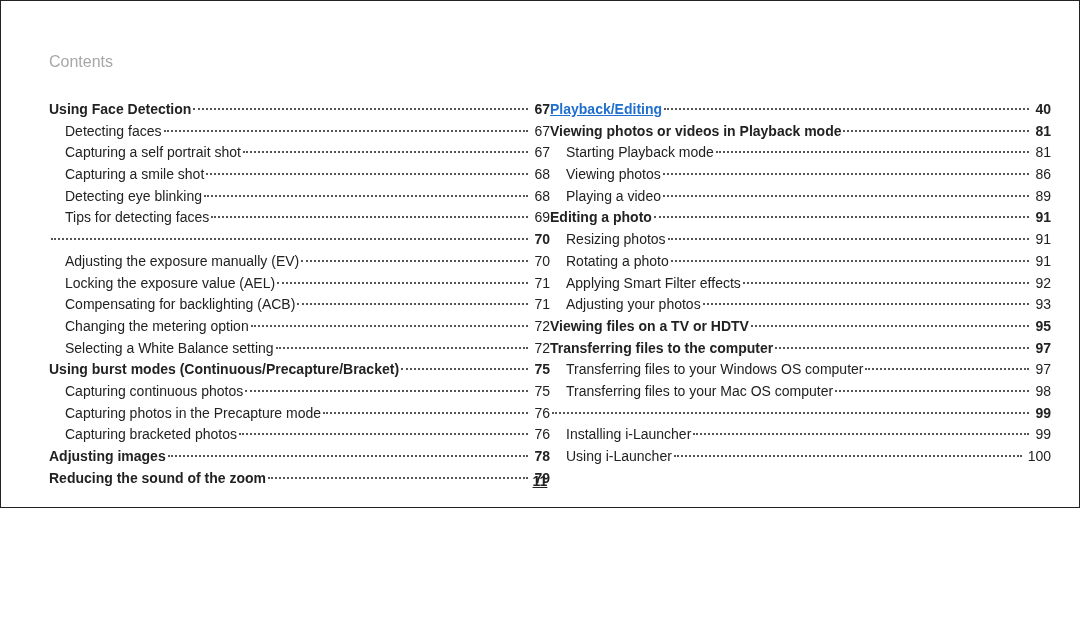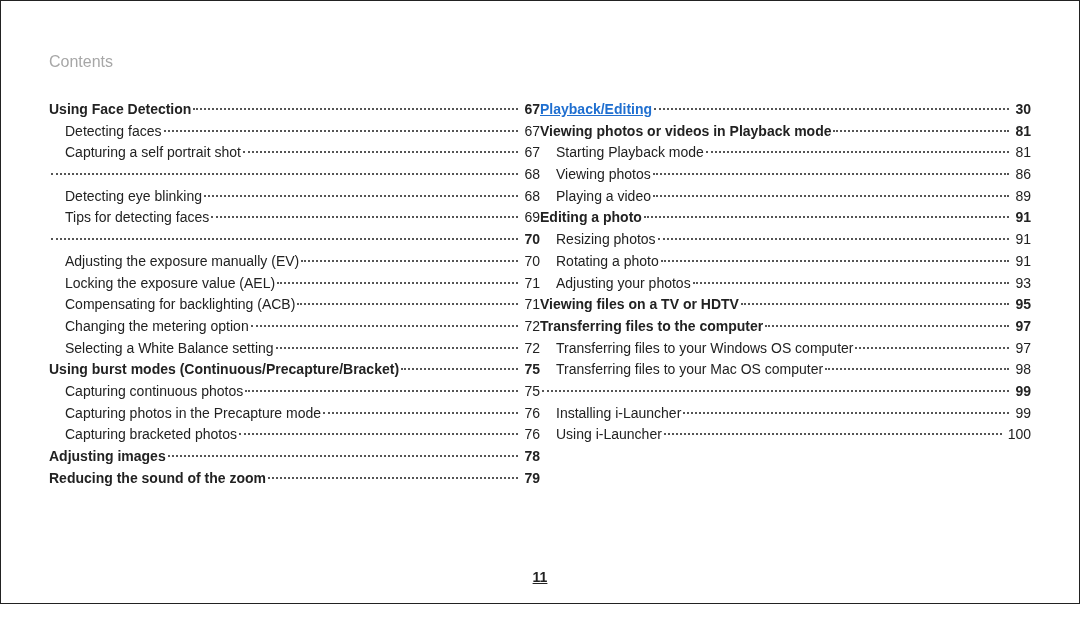--- a/index.html
+++ b/index.html
@@ -10,22 +10,22 @@
     background: #fff;
     font-family: "Segoe UI", "Helvetica Neue", Arial, sans-serif;
     color: #222;
     font-size: 14px;
     box-sizing: border-box;
   }
   *, *::before, *::after { box-sizing: inherit; }
   .page {
     position: relative;
     width: 1080px;
-    height: 604px;
-    padding: 52px 48px 30px 48px;
+    height: 508px;
+    padding: 52px 28px 30px 48px;
     border: 1px solid #222;
   }
   .header {
     font-size: 16px;
     color: #a7a7a7;
     margin-bottom: 28px;
   }
   .columns {
     width: 100%;
     display: flex;
@@ -92,20 +92,21 @@
           <span class="title">Detecting faces</span>
           <span class="dots"></span>
           <span class="pnum">67</span>
         </div>
         <div class="row level2">
           <span class="title">Capturing a self portrait shot</span>
           <span class="dots"></span>
           <span class="pnum">67</span>
         </div>
         <div class="row level2">
+          <span class="title">Capturing a smile shot</span>
           <span class="dots"></span>
           <span class="pnum">68</span>
         </div>
         <div class="row level2">
           <span class="title">Detecting eye blinking</span>
           <span class="dots"></span>
           <span class="pnum">68</span>
         </div>
         <div class="row level2">
           <span class="title">Tips for detecting faces</span>
@@ -169,21 +170,21 @@
         <div class="row level1">
           <span class="title">Reducing the sound of the zoom</span>
           <span class="dots"></span>
           <span class="pnum">79</span>
         </div>
       </div>
     <div class="col" id="right-col">
         <div class="row section">
           <span class="title">Playback/Editing</span>
           <span class="dots"></span>
-          <span class="pnum">30</span>
+          <span class="pnum">40</span>
         </div>
         <div class="row level1">
           <span class="title">Viewing photos or videos in Playback mode</span>
           <span class="dots"></span>
           <span class="pnum">81</span>
         </div>
         <div class="row level2">
           <span class="title">Starting Playback mode</span>
           <span class="dots"></span>
           <span class="pnum">81</span>
@@ -205,20 +206,25 @@
         </div>
         <div class="row level2">
           <span class="title">Resizing photos</span>
           <span class="dots"></span>
           <span class="pnum">91</span>
         </div>
         <div class="row level2">
           <span class="title">Rotating a photo</span>
           <span class="dots"></span>
           <span class="pnum">91</span>
+        </div>
+        <div class="row level2">
+          <span class="title">Applying Smart Filter effects</span>
+          <span class="dots"></span>
+          <span class="pnum">92</span>
         </div>
         <div class="row level2">
           <span class="title">Adjusting your photos</span>
           <span class="dots"></span>
           <span class="pnum">93</span>
         </div>
         <div class="row level1">
           <span class="title">Viewing files on a TV or HDTV</span>
           <span class="dots"></span>
           <span class="pnum">95</span>

